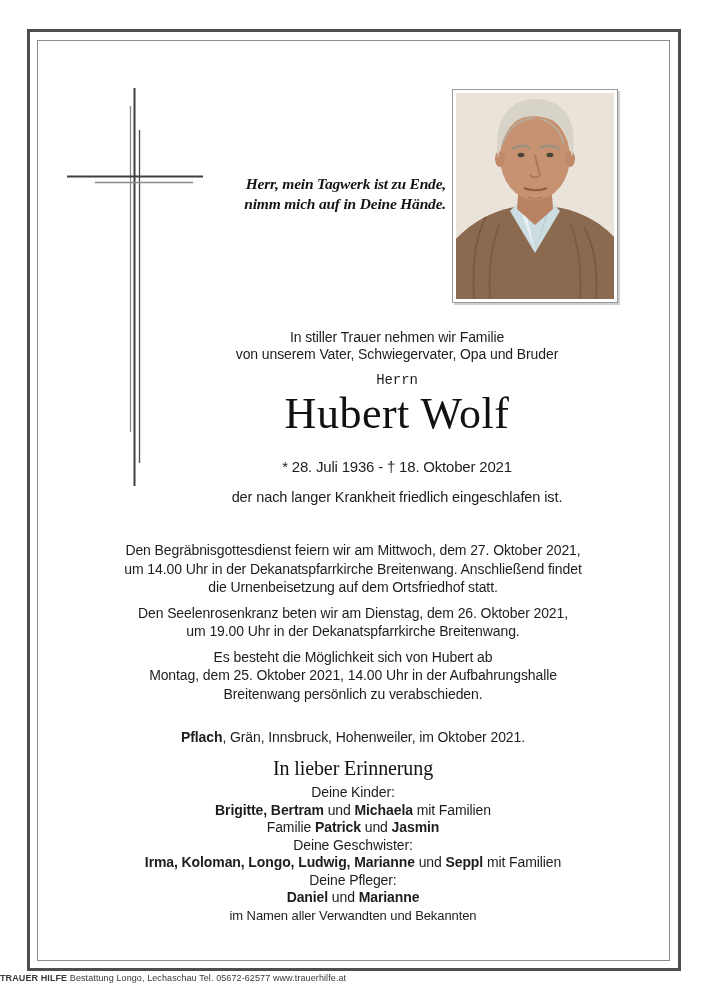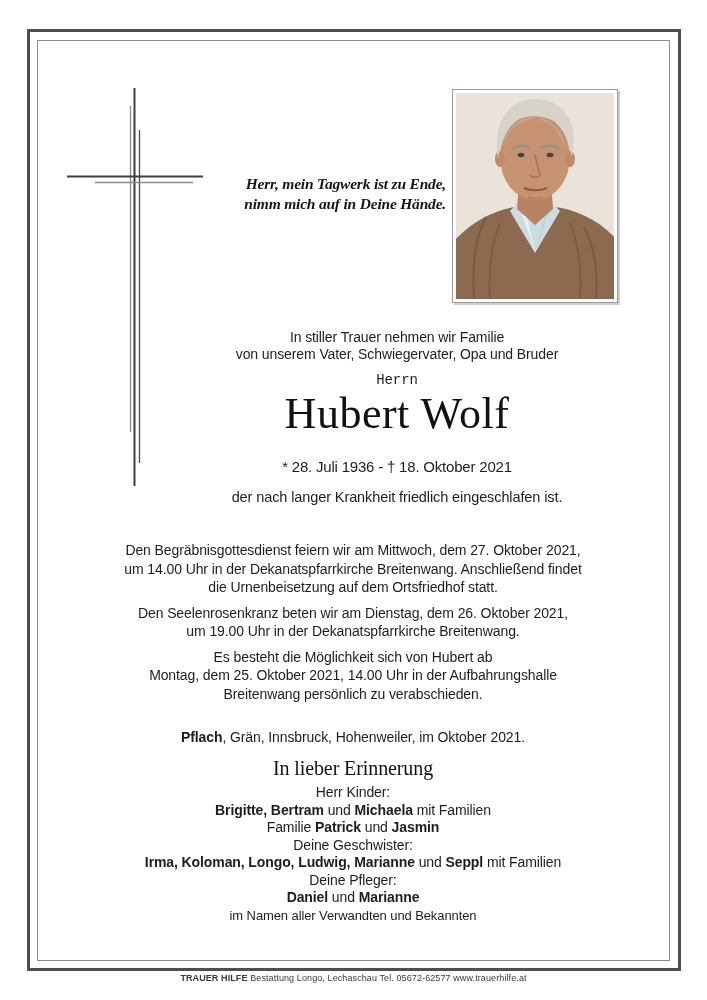--- a/index.html
+++ b/index.html
@@ -45,21 +45,21 @@
   .location-line{margin-top:25px;font-size:14px;line-height:18px;}
   .remembrance{
     margin-top:10px;font-family:"Liberation Serif",serif;font-size:20px;
     line-height:24px;color:#111;
   }
   .family{margin-top:4px;}
   .fam-line{font-size:14px;line-height:17.5px;letter-spacing:-0.1px;}
   .fam-small{font-size:13px;line-height:17px;}
   .b{font-weight:bold;}
   .footer{
-    position:absolute;left:0;top:973px;width:707px;text-align:center;
+    position:absolute;left:0;top:973px;width:707px;
     font-size:9px;line-height:11px;color:#3a3a3a;letter-spacing:0.1px;
   }
 </style>
 </head>
 <body>
 
 <div class="page">
 
   <div class="frame-outer"></div>
   <div class="frame-inner"></div>
@@ -137,21 +137,21 @@
       <div>Es besteht die Möglichkeit sich von Hubert ab</div>
       <div>Montag, dem 25. Oktober 2021, 14.00 Uhr in der Aufbahrungshalle</div>
       <div>Breitenwang persönlich zu verabschieden.</div>
     </div>
 
     <div class="location-line"><span class="b">Pflach</span><span>, Grän, Innsbruck, Hohenweiler, im Oktober 2021.</span></div>
 
     <div class="remembrance">In lieber Erinnerung</div>
 
     <div class="family">
-      <div class="fam-line"><span>Herr Kinder:</span></div>
+      <div class="fam-line"><span>Deine Kinder:</span></div>
       <div class="fam-line"><span class="b">Brigitte, Bertram</span><span> und </span><span class="b">Michaela</span><span> mit Familien</span></div>
       <div class="fam-line"><span>Familie </span><span class="b">Patrick</span><span> und </span><span class="b">Jasmin</span></div>
       <div class="fam-line"><span>Deine Geschwister:</span></div>
       <div class="fam-line"><span class="b">Irma, Koloman, Longo, Ludwig, Marianne</span><span> und </span><span class="b">Seppl</span><span> mit Familien</span></div>
       <div class="fam-line"><span>Deine Pfleger:</span></div>
       <div class="fam-line"><span class="b">Daniel</span><span> und </span><span class="b">Marianne</span></div>
       <div class="fam-line fam-small"><span>im Namen aller Verwandten und Bekannten</span></div>
     </div>
   </div>
 

